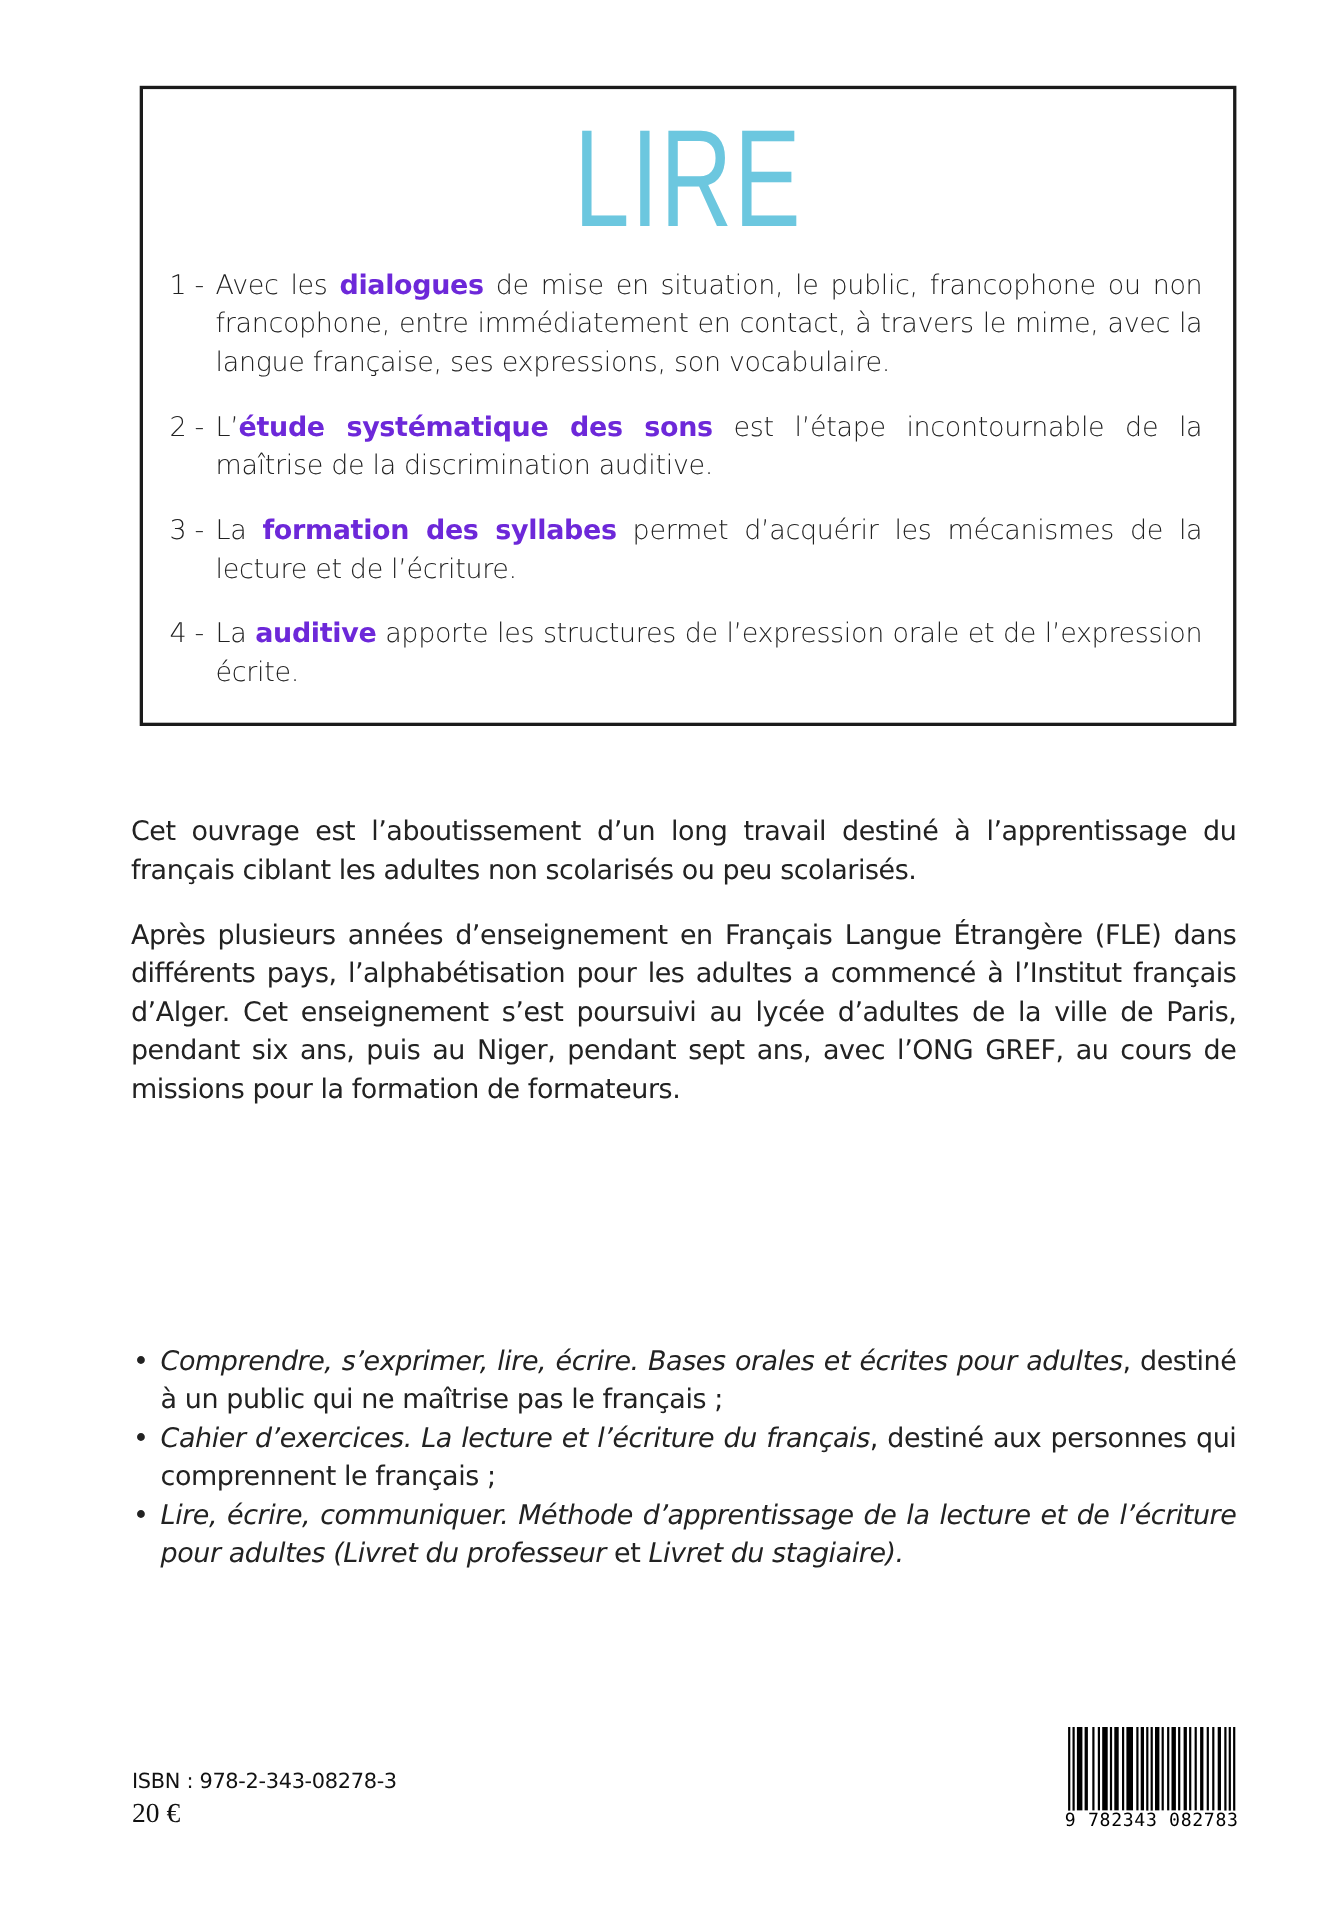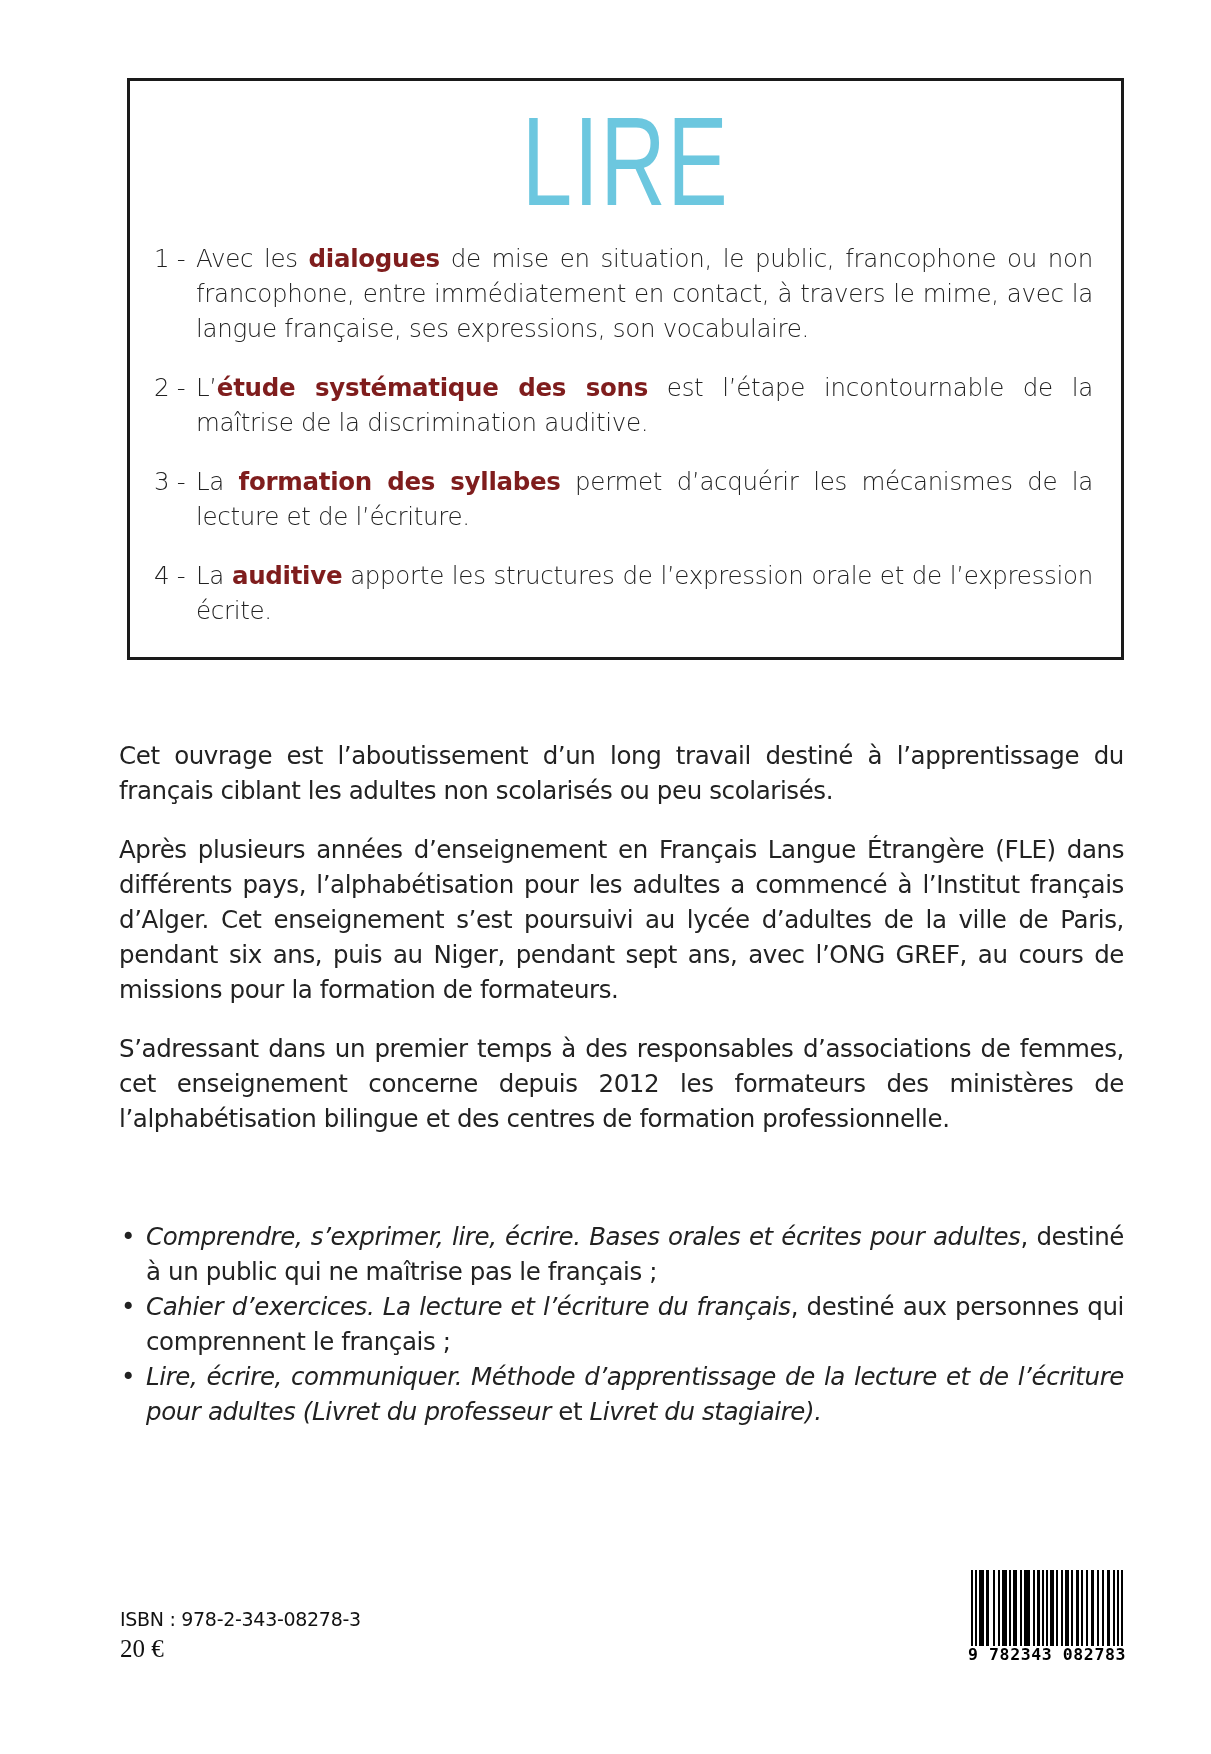--- a/index.html
+++ b/index.html
@@ -17,42 +17,42 @@
     font-size: 126px; line-height: 126px; color: #6cc7df;
     transform: scaleX(0.72); letter-spacing: 2px;
   }
   .items { position: absolute; left: 24px; right: 28px; top: 160px; }
   .item {
     position: relative; padding-left: 42px; font-size: 24.5px; line-height: 35px;
     text-align: justify; font-weight: 300; letter-spacing: -0.3px;
     margin-bottom: 24px; color: #222;
   }
   .item .num { position: absolute; left: 0; top: 0; }
-  .item b { font-weight: bold; color: #7f1d1d; }
+  .item b { font-weight: bold; color: #6d28d9; }
   .body-text {
     position: absolute; left: 119px; width: 1005px; font-size: 24.5px; line-height: 35px;
     text-align: justify; letter-spacing: -0.4px; color: #222;
   }
   .body-text p { margin: 0 0 24px 0; }
   .author-block {
     position: absolute; left: 119px; top: 1219px; width: 1005px;
     font-size: 24.5px; line-height: 35px; letter-spacing: -0.4px; color: #222;
   }
   .author-name { font-weight: normal; color: #111; }
   .pub-list { list-style: none; margin: 0; padding: 0; }
   .pub-list li { position: relative; padding-left: 27px; text-align: justify; }
   .pub-list li .bullet { position: absolute; left: 2px; top: 0; }
   .pub-list i { font-style: italic; margin-top: 17px; }
   .isbn { position: absolute; left: 120px; top: 1608px; font-size: 19px; letter-spacing: -0.3px; color: #111; text-align: right; }
   .price { position: absolute; left: 120px; top: 1635px; font-size: 25px; color: #111; font-family: Liberation Serif, serif; }
   .barcode { position: absolute; left: 968px; top: 1570px; width: 160px; height: 96px; }
   .barcode-digits {
     position: absolute; left: 0; top: 76px; width: 160px; text-align: left;
     font-family: "DejaVu Sans Mono", monospace; font-size: 16.5px; letter-spacing: 0.6px;
-    background: #fff; line-height: 18px; color: #000; font-weight: bold;
+    background: #fff; line-height: 18px; color: #000;
   }
 </style>
 </head>
 <body>
 
 <div class="box">
   <div class="title">LIRE</div>
   <div class="items">
     <div class="item">
       <span class="num">1 -</span><span>Avec les </span><b>dialogues</b><span> de mise en situation, le public, francophone ou non francophone, entre immédiatement en contact, à travers le mime, avec la langue française, ses expressions, son vocabulaire.</span>
@@ -65,21 +65,20 @@
     </div>
     <div class="item">
       <span class="num">4 -</span><span>La </span><b>auditive</b><span> apporte les structures de l’expression orale et de l’expression écrite.</span>
     </div>
   </div>
 </div>
 
 <div class="body-text" style="top:738px;">
   <p>Cet ouvrage est l’aboutissement d’un long travail destiné à l’apprentissage du français ciblant les adultes non scolarisés ou peu scolarisés.</p>
   <p>Après plusieurs années d’enseignement en Français Langue Étrangère (FLE) dans différents pays, l’alphabétisation pour les adultes a commencé à l’Institut français d’Alger. Cet enseignement s’est poursuivi au lycée d’adultes de la ville de Paris, pendant six ans, puis au Niger, pendant sept ans, avec l’ONG GREF, au cours de missions pour la formation de formateurs.</p>
-  <p>S’adressant dans un premier temps à des responsables d’associations de femmes, cet enseignement concerne depuis 2012 les formateurs des ministères de l’alphabétisation bilingue et des centres de formation professionnelle.</p>
 </div>
 
 <div class="author-block">
   <ul class="pub-list">
     <li>
       <span class="bullet">•</span><i>Comprendre, s’exprimer, lire, écrire. Bases orales et écrites pour adultes</i><span>, destiné à un public qui ne maîtrise pas le français ;</span>
     </li>
     <li>
       <span class="bullet">•</span><i>Cahier d’exercices. La lecture et l’écriture du français</i><span>, destiné aux personnes qui comprennent le français ;</span>
     </li>

